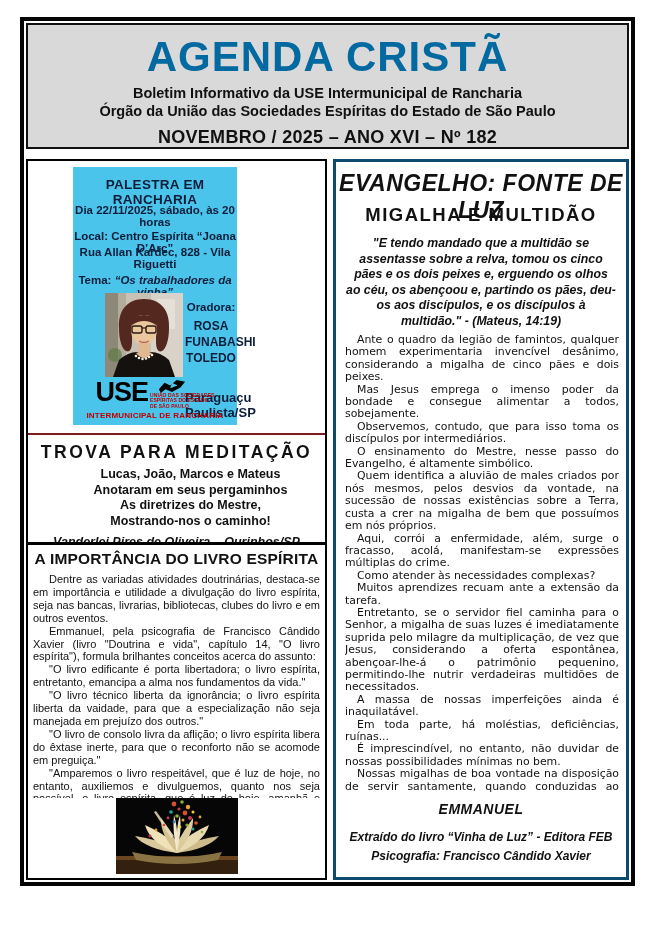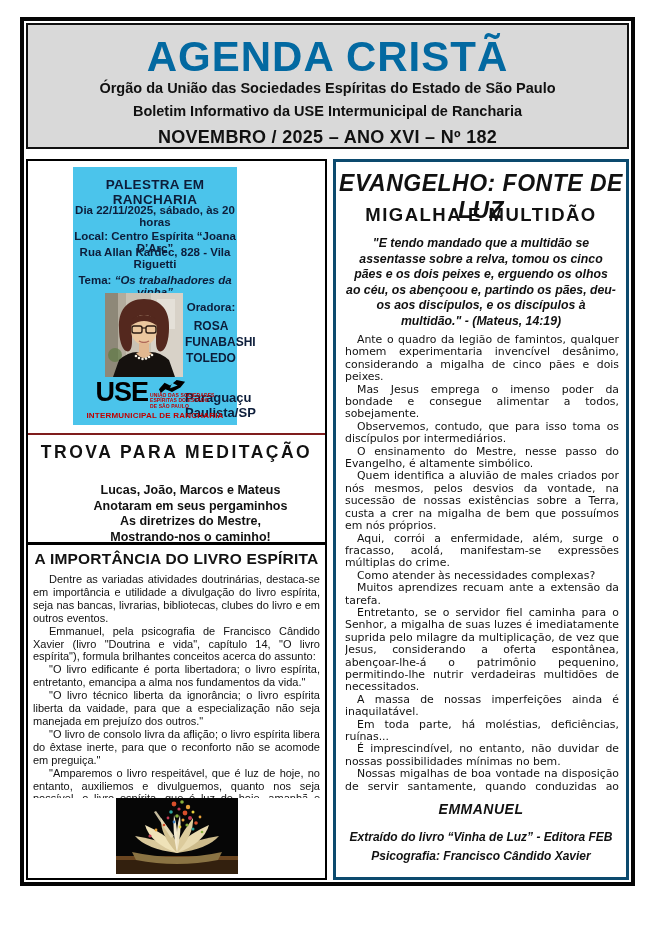--- a/index.html
+++ b/index.html
@@ -59,21 +59,21 @@
   .org-line   { font-size:5px; line-height:5.4px; font-weight:bold; color:#c00000; letter-spacing:.1px; }
   .logo-region{ font-size:8px; font-weight:800; color:#c00000; margin-top:2px; letter-spacing:.2px; }
 
   
   .trova {
     position:absolute; left:0; right:0; top:272px; height:112px;
     border-top:2px solid #7f1d1d; border-bottom:3px solid #000;
     text-align:center; padding-top:7px; overflow:hidden;
   }
   .trova-title  { font-size:17.5px; font-weight:800; letter-spacing:2.5px; }
-  .trova-lines  { margin-top:20px;padding-left:28px; }
+  .trova-lines  { margin-top:4px;padding-left:28px; }
   .trova-line   { font-size:12.5px; font-weight:bold; line-height:15.5px; }
   .trova-author { font-size:12.5px; font-weight:bold; font-style:italic; margin-top:6px; }
 
   
   .article { position:absolute; left:5px; right:5px; top:388px; bottom:80px; overflow:hidden; }
   .article-title { text-align:center; font-size:15.5px; font-weight:800; margin:1px 0 5px; letter-spacing:.2px; }
   .article p { margin:0; font-size:11px; line-height:12.9px; text-align:justify; text-indent:16px; }
   .book { position:absolute; left:50%; margin-left:-61px; bottom:4px; width:122px; height:76px; }
 
   
@@ -90,22 +90,22 @@
   .rc-src1 { bottom:33px; font-size:12px; font-weight:bold; font-style:italic; }
   .rc-src2 { bottom:14px; font-size:12px; font-weight:bold; font-style:italic; }
 </style>
 </head>
 <body>
 
 <div class="frame">
 
   <div class="header-box">
     <div class="hdr-title">AGENDA CRISTÃ</div>
+    <div class="hdr-sub first">Boletim Informativo da USE Intermunicipal de Rancharia</div>
     <div class="hdr-sub">Órgão da União das Sociedades Espíritas do Estado de São Paulo</div>
-    <div class="hdr-sub first">Boletim Informativo da USE Intermunicipal de Rancharia</div>
     <div class="hdr-edition">NOVEMBRO / 2025 – ANO XVI – Nº 182</div>
   </div>
 
   <div class="col-left">
 
     <div class="event">
       <div class="ev-title">PALESTRA EM RANCHARIA</div>
       <div class="ev-date">Dia 22/11/2025, sábado, às 20 horas</div>
       <div class="ev-loc1">Local:  Centro Espírita “Joana D’Arc”</div>
       <div class="ev-loc2">Rua Allan Kardec, 828 - Vila Riguetti</div>

